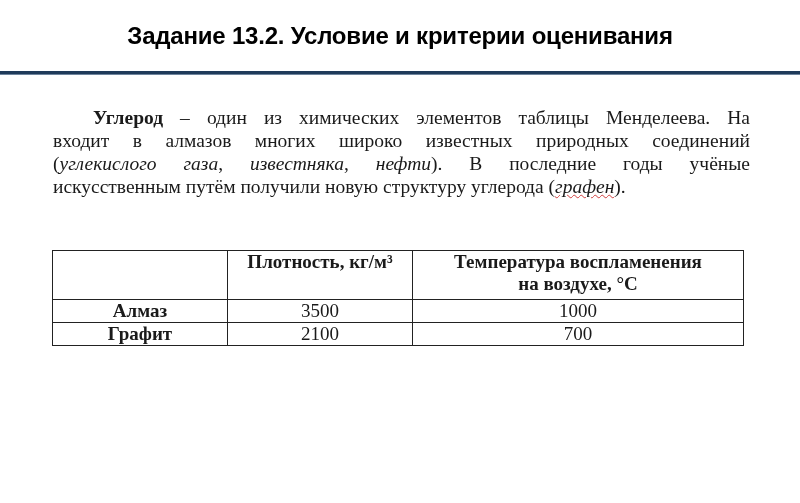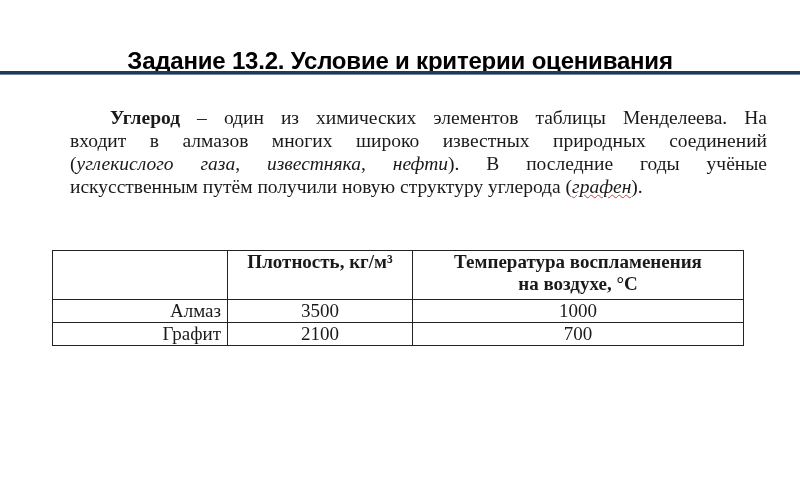--- a/index.html
+++ b/index.html
@@ -1,48 +1,48 @@
 <!DOCTYPE html>
 <html><head>
 <meta charset="utf-8">
 <style>
   html, body { margin:0; padding:0; background:#ffffff; }
   body { width:800px; height:503px; position:relative; overflow:hidden; }
   .title {
     position:absolute; left:0; top:22px; width:800px; text-align:center;
     font-family:"Liberation Sans", sans-serif; font-weight:bold; font-size:24px;
-    color:#000; letter-spacing:-0.2px;margin-top:25px;
+    color:#000; letter-spacing:-0.2px;
   }
   .divider {
     position:absolute; left:0; top:71px; width:800px; height:3px;
     background:#1f3a5a; border-bottom:1px solid #6f859e;
   }
   .para {
-    position:absolute; left:70px; top:106px; width:697px;
+    position:absolute; left:53px; top:106px; width:697px;
     font-family:"Liberation Serif", serif; font-size:19.5px; line-height:23px;
     color:#1a1a1a; text-align:justify;
   }
   .para .line { display:block; text-align:justify; text-align-last:justify; white-space:nowrap; }
   .para .line.last { text-align-last:left; }
   .para .indent { padding-left:40px; }
   .para b { font-weight:bold; }
   .para i { font-style:italic; }
   .para u { text-decoration:underline; }
   .squiggle { text-decoration: underline wavy #d04040; text-decoration-thickness:1px; }
   table.data {
     position:absolute; left:52px; top:250px; width:692px;
     border-collapse:collapse;
     font-family:"Liberation Serif", serif; font-size:19px; color:#1a1a1a;
   }
   table.data td, table.data th {
     border:1.5px solid #222; padding:0 6px; line-height:22px;
   }
   table.data th { font-weight:bold; text-align:center; vertical-align:top; height:48px; }
   table.data td.num { text-align:center;margin-top:8px; }
-  table.data td.name { text-align:right; }
+  table.data td.name { text-align:center;font-weight:bold; }
   .col1 { width:162px; }
   .col2 { width:172px; }
 </style>
 </head>
 <body>
 
 <div class="title">Задание 13.2. Условие и критерии оценивания</div>
 <div class="divider"></div>
 
 <div class="para">

